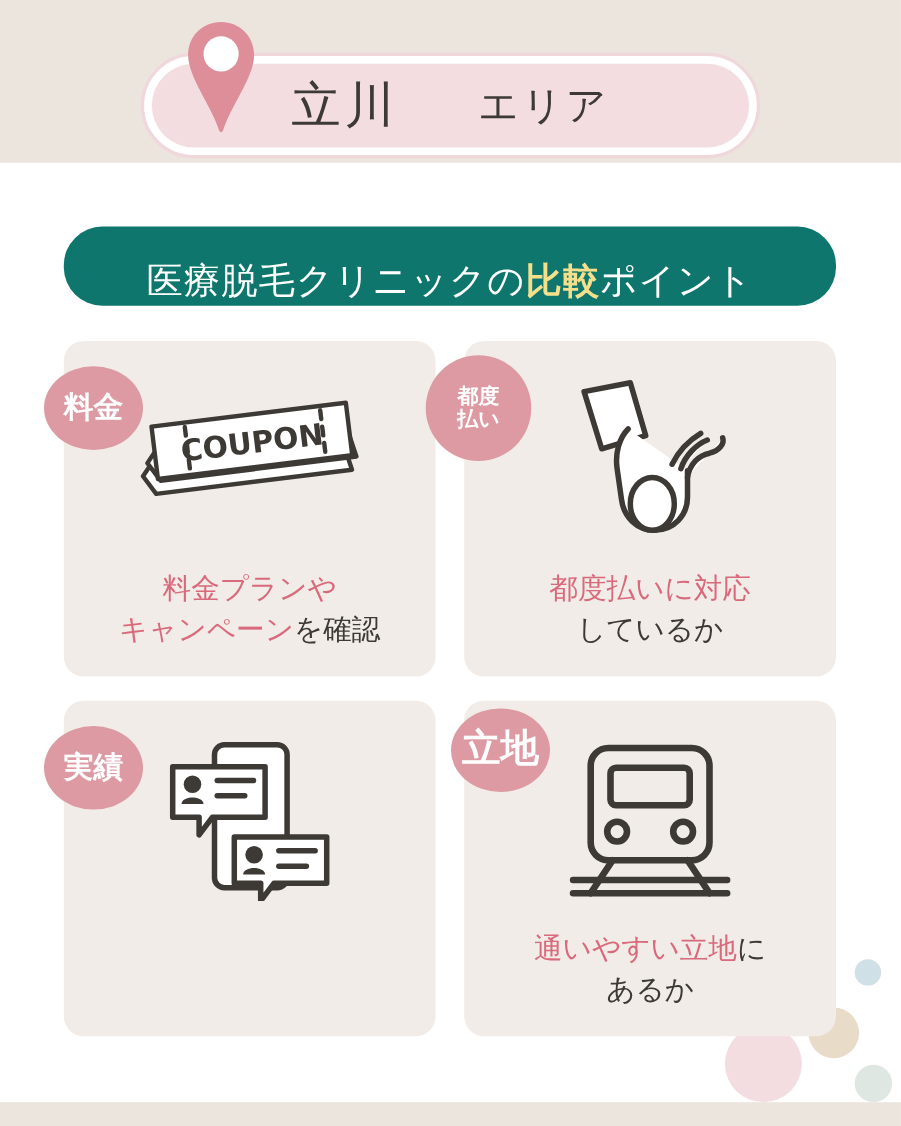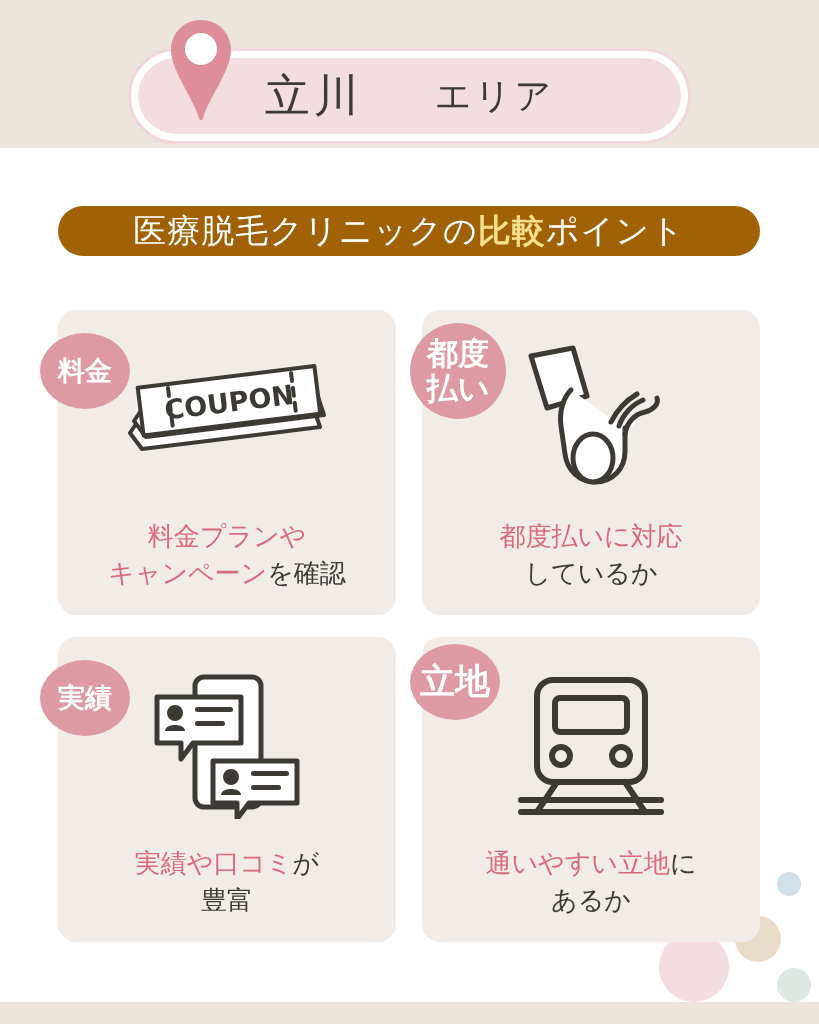--- a/index.html
+++ b/index.html
@@ -89,25 +89,25 @@
     height: 104px;
     z-index: 6;
   }
 
   
   .heading-bar {
     position: absolute;
     left: 58px;
     top: 206px;
     width: 702px;
-    height: 50px;
+    height: 72px;
     border-radius: 35px;
-    background: #a16207;
+    background: #0f766e;
     display: flex;
-    align-items: center;
+    align-items: flex-end;
     justify-content: center;
   }
   .heading-text {
     font-family: "DejaVu Sans", sans-serif;
     font-size: 33px;
     color: #ffffff;
     letter-spacing: 1px;
     white-space: nowrap;
   }
   .heading-text .hl {
@@ -138,21 +138,21 @@
     flex-direction: column;
     color: #ffffff;
     font-family: "DejaVu Sans", sans-serif;
     font-weight: bold;
     line-height: 1.12;
     text-align: center;
     z-index: 3;
     margin-top: 20px;
   }
   .badge-1 { left: 40px;  top: 313px; width: 90px;  height: 76px;  font-size: 27px; }
-  .badge-2 { left: 410px; top: 303px; width: 96px;  height: 96px;  font-size: 31px; }
+  .badge-2 { left: 387px; top: 303px; width: 96px;  height: 96px;  font-size: 19px; }
   .badge-3 { left: 40px;  top: 640px; width: 90px;  height: 76px;  font-size: 27px; }
   .badge-4 { left: 410px; top: 624px; width: 90px;  height: 76px;  font-size: 35px; }
 
   .card-icon {
     position: absolute;
     left: 0;
     top: 22px;
     width: 338px;
     height: 170px;
     display: flex;
@@ -275,24 +275,20 @@
         <circle cx="48" cy="44" r="8"></circle>
         <path d="M38 62 C38 54 58 54 58 62 Z"></path>
         <rect x="68" y="38" width="38" height="5" rx="2.5"></rect>
         <rect x="68" y="52" width="30" height="5" rx="2.5"></rect>
         <circle cx="104" cy="108" r="8"></circle>
         <path d="M94 126 C94 118 114 118 114 126 Z"></path>
         <rect x="124" y="102" width="38" height="5" rx="2.5"></rect>
         <rect x="124" y="116" width="30" height="5" rx="2.5"></rect>
       </g>
     </svg>
-  </div>
-  <div class="card-caption">
-    <span class="pink">実績や口コミ</span><span>が</span><br>
-    <span>豊富</span>
   </div>
 </div>
 <div class="badge badge-3">
   <span>実績</span>
 </div>
 
 <div class="card card-4">
   <div class="card-icon">
     <svg width="160" height="145" viewBox="0 0 160 145" xmlns="http://www.w3.org/2000/svg">
       <g fill="none" stroke="#3d3a36" stroke-width="6" stroke-linejoin="round" stroke-linecap="round">

